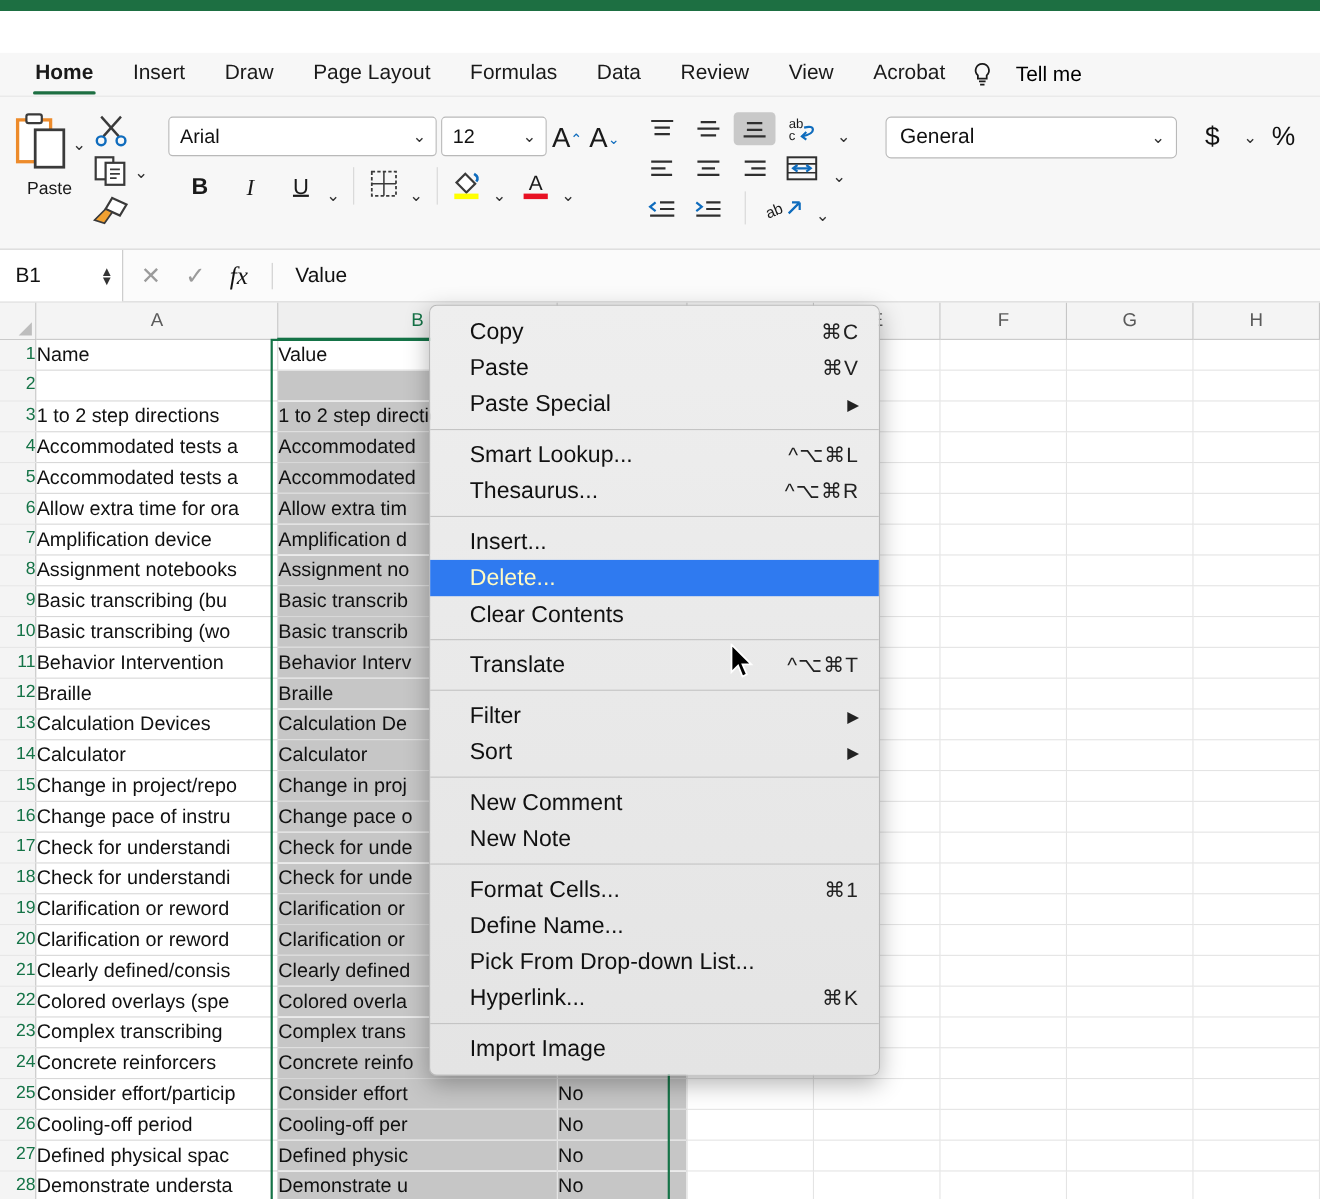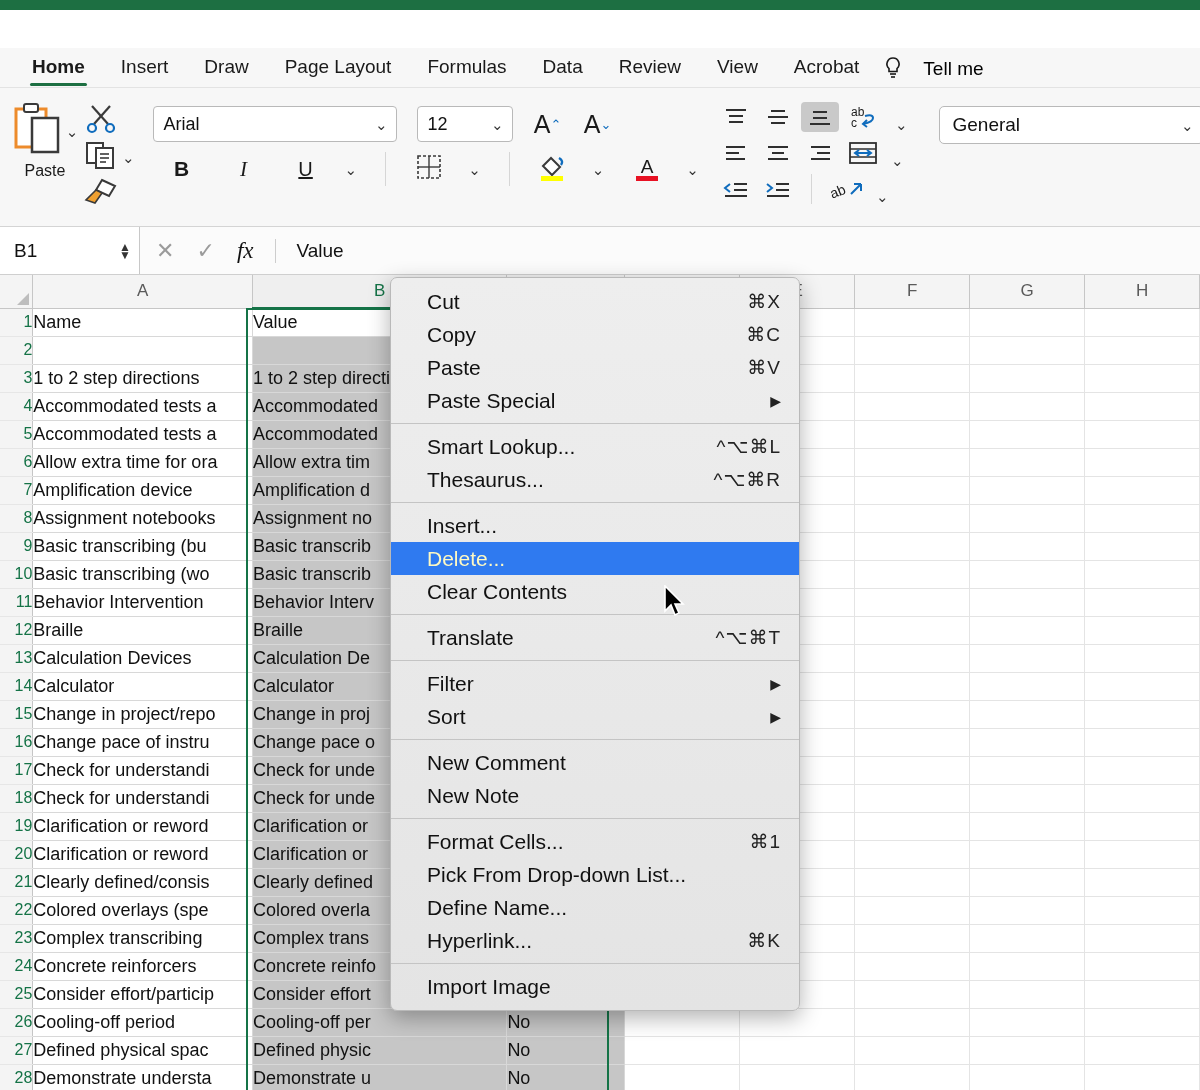--- a/index.html
+++ b/index.html
@@ -50,21 +50,21 @@
   
   .paste-btn { display:flex; flex-direction:column; align-items:center; width:74px; padding-top:6px; }
   .paste-lbl { font-size:16px; margin-top:2px; color:#1a1a1a; }
   .clip-stack { display:flex; align-items:center; }
   .chev { font-size: 15px; color:#333; margin-left:4px; line-height:1; }
   .cutcopy { display:flex; flex-direction:column; gap:2px; padding-top:8px; margin-left:2px; }
   .ccrow { display:flex; align-items:center; height:34px; }
 
   
   .fontgroup { display:flex; flex-direction:column; gap:10px; padding: 18px 6px 0 10px; }
-  .frow { display:flex; align-items:center; gap:20px; }
+  .frow { display:flex; align-items:flex-end; gap:4px; }
   .selectbox {
     height:36px; border:1px solid #b9b9b9; border-radius:4px; background:#fff;
     display:flex; align-items:center; justify-content:space-between;
     padding:0 8px 0 10px; font-size:18px; color:#111;
   }
   .selectbox.fontname { width:244px; }
   .selectbox.fontsize { width:96px; }
   .iconbtn {
     min-width:30px; height:32px; display:flex; align-items:center; justify-content:center;
     font-size:19px; color:#1a1a1a;
@@ -88,21 +88,21 @@
   }
   .nrow { display:flex; align-items:center; gap:10px; padding-left:6px; }
   .nbtn { font-size:24px; color:#111; display:flex; align-items:center; justify-content:center; min-width:28px; height:30px; }
 
   
   .formulabar {
     height:48px; background:#fbfbfb; display:flex; align-items:stretch;
     border-bottom:1px solid #cfcfcf;
   }
   .namebox {
-    width:140px; border-right:1px solid #c8c8c8; background:#fff;
+    width:112px; border-right:1px solid #c8c8c8; background:#fff;
     display:flex; align-items:center; justify-content:space-between; padding:0 8px 0 14px;
     font-size:19px; color:#111;
   }
   .spin { display:flex; flex-direction:column; line-height:8px; font-size:12px; color:#333; }
   .fbtools { display:flex; align-items:center; gap:22px; padding:0 16px; }
   .fbicon { font-size:22px; color:#9b9b9b; }
   .fx { font-style:italic; font-family:"Liberation Serif", serif; font-size:23px; color:#111; }
   .fbdiv { width:1px; height:24px; background:#cdcdcd; }
   .fbinput { flex:1; display:flex; align-items:center; font-size:19px; color:#111; padding-left:4px; }
 
@@ -802,24 +802,20 @@
             <td class="cell emptycol"></td>
             <td class="cell emptycol"></td>
           </tr>
         </tbody>
     </table>
     <div class="selbox" id="selbox" style="left: 246px; top: 33px; width: 363px; height: 814px;"></div>
   </div>
 
   <div class="ctxmenu" id="ctxmenu">
       <div class="mi">
-        <span>Cut</span>
-        <span class="key">⌘X</span>
-      </div>
-      <div class="mi">
         <span>Copy</span>
         <span class="key">⌘C</span>
       </div>
       <div class="mi">
         <span>Paste</span>
         <span class="key">⌘V</span>
       </div>
       <div class="mi">
         <span>Paste Special</span>
         <span class="arrow">▶</span>
@@ -863,24 +859,24 @@
       </div>
       <div class="mi">
         <span>New Note</span>
       </div>
       <div class="msep"></div>
       <div class="mi">
         <span>Format Cells...</span>
         <span class="key">⌘1</span>
       </div>
       <div class="mi">
+        <span>Define Name...</span>
+      </div>
+      <div class="mi">
         <span>Pick From Drop-down List...</span>
-      </div>
-      <div class="mi">
-        <span>Define Name...</span>
       </div>
       <div class="mi">
         <span>Hyperlink...</span>
         <span class="key">⌘K</span>
       </div>
       <div class="msep"></div>
       <div class="mi">
         <span>Import Image</span>
       </div>
     </div>

